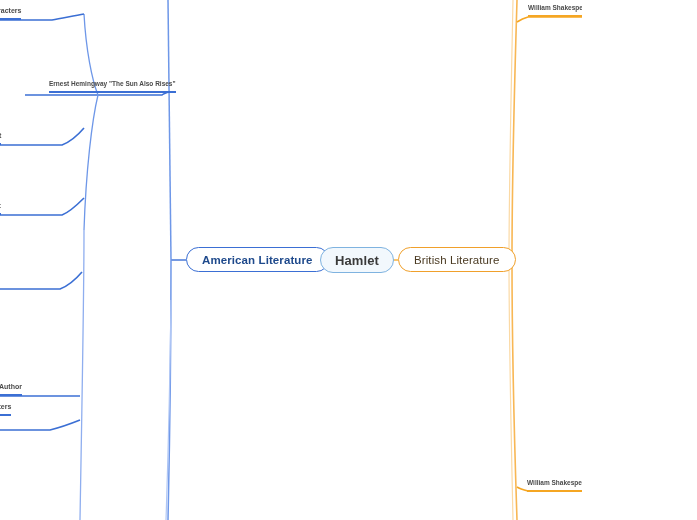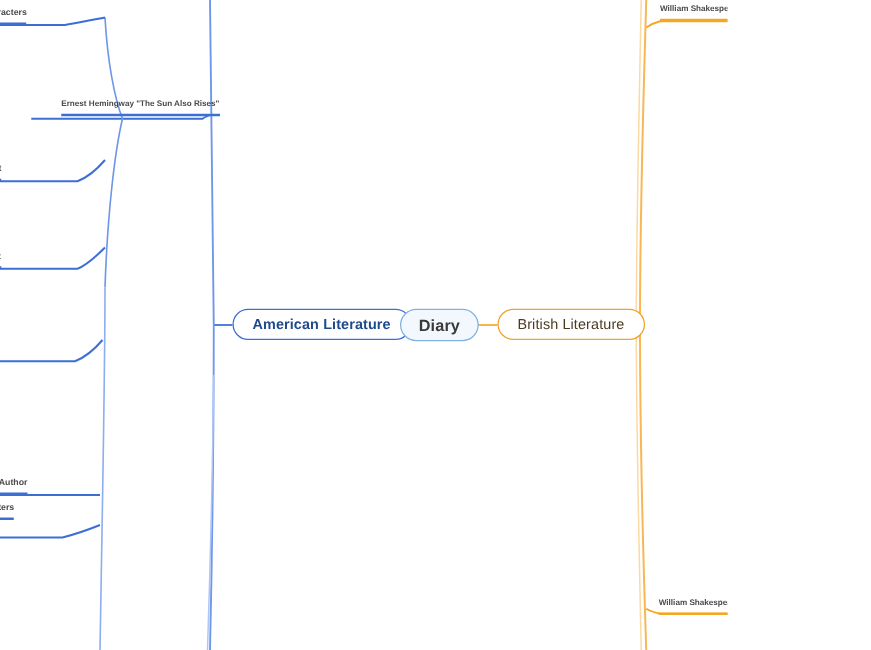--- a/index.html
+++ b/index.html
@@ -159,21 +159,21 @@
     <path d="M640 491 C646 498 650 508 652 520" stroke="#F8B754" stroke-width="1.4" fill="none"></path>
 
     <path d="M648 305 C652 301 656 299 660 299 L697 299" stroke="#F5A623" stroke-width="1.8" fill="none"></path>
 
     <path d="M648 345 C652 345 656 345 660 345 L697 345" stroke="#F5A623" stroke-width="1.8" fill="none"></path>
     <path d="M648 305 C646 320 646 334 648 345" stroke="#F8B754" stroke-width="1.4" fill="none"></path>
   </svg>
 
   <div class="pill pill-blue" style="left:186px; top:247px;">American Literature</div>
 
-  <div class="pill pill-root" style="left:320px; top:247px;">Diary</div>
+  <div class="pill pill-root" style="left:320px; top:247px;">Hamlet</div>
 
   <div class="pill pill-orange" style="left:398px; top:247px;">British Literature</div>
 
   <div class="leaf blue" style="left:49px; top:79px; font-size:6.5px;">Ernest Hemingway "The Sun Also Rises"</div>
 
   <div class="leaf blue" style="left:-14px; top:6px;">characters</div>
 
   <div class="leaf blue" style="left:-12px; top:131px;">Plot</div>
 
   <div class="leaf blue" style="left:-16px; top:201px;">ment</div>

